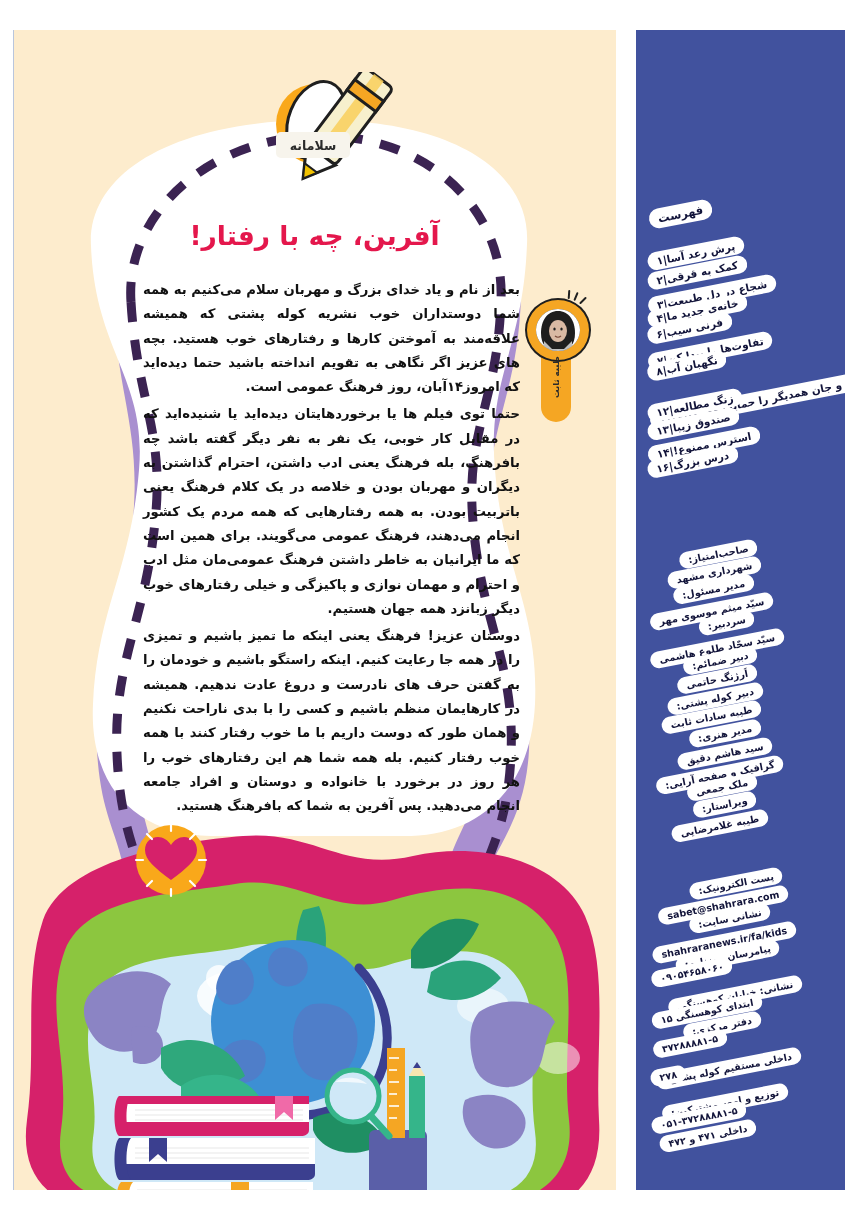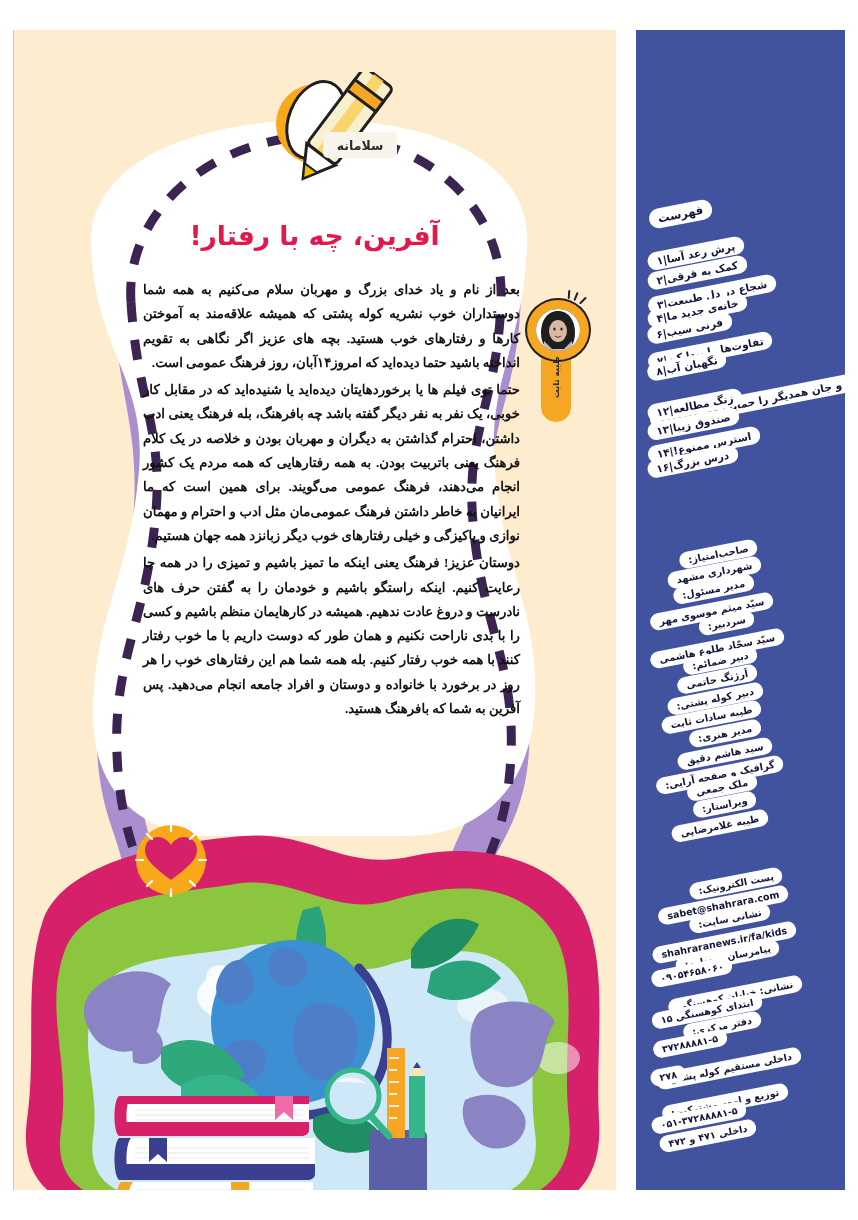--- a/index.html
+++ b/index.html
@@ -20,31 +20,31 @@
   .white-blob svg{display:block;}
 
   
   .purple-ribbon{position:absolute;left:0px;top:70px;width:603px;height:760px;}
   .dashed-path{position:absolute;left:0px;top:60px;width:603px;height:790px;}
 
   
   .pencil-wrap{position:absolute;left:243px;top:42px;width:140px;height:135px;}
   .salamaneh-chip{position:absolute;left:20px;top:60px;width:74px;height:26px;
       background:#f7f4ec;border-radius:5px;display:flex;align-items:center;justify-content:center;
-      font-size:12.5px;font-weight:bold;color:#2b2b2b;letter-spacing:.5px;z-index:6;margin-left:47px;}
+      font-size:12.5px;font-weight:bold;color:#2b2b2b;letter-spacing:.5px;z-index:6;}
 
   
   .article-title{position:absolute;left:0;right:0;top:190px;text-align:center;
       font-size:26.5px;font-weight:bold;color:#e4174c;letter-spacing:0px;z-index:5;}
 
   
   .article-body{position:absolute;right:96px;top:248px;width:390px;z-index:5;
       text-align:justify;direction:rtl;font-size:13.2px;line-height:24.3px;color:#111;
       font-weight:600;}
-  .article-body p{margin:0 0 3px 13px;font-family:Liberation Serif, serif;}
+  .article-body p{margin:0 0 3px 13px;}
 
   
   .author-badge{position:absolute;left:512px;top:262px;width:62px;height:132px;z-index:7;}
   .author-pill{position:absolute;left:16px;top:34px;width:30px;height:96px;
       background:#f5a623;border-radius:15px;}
   .author-name{position:absolute;left:16px;top:46px;width:30px;height:78px;
       display:flex;align-items:center;justify-content:center;
       font-size:8.5px;font-weight:bold;color:#2b2b2b;
       writing-mode:vertical-rl;transform:rotate(180deg);white-space:nowrap;}
   .author-ring{position:absolute;left:0px;top:6px;width:62px;height:60px;

